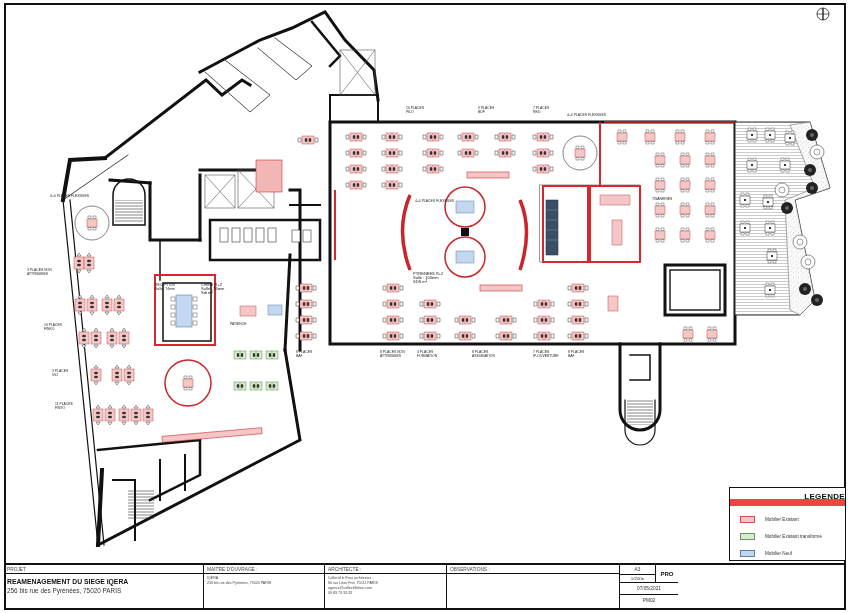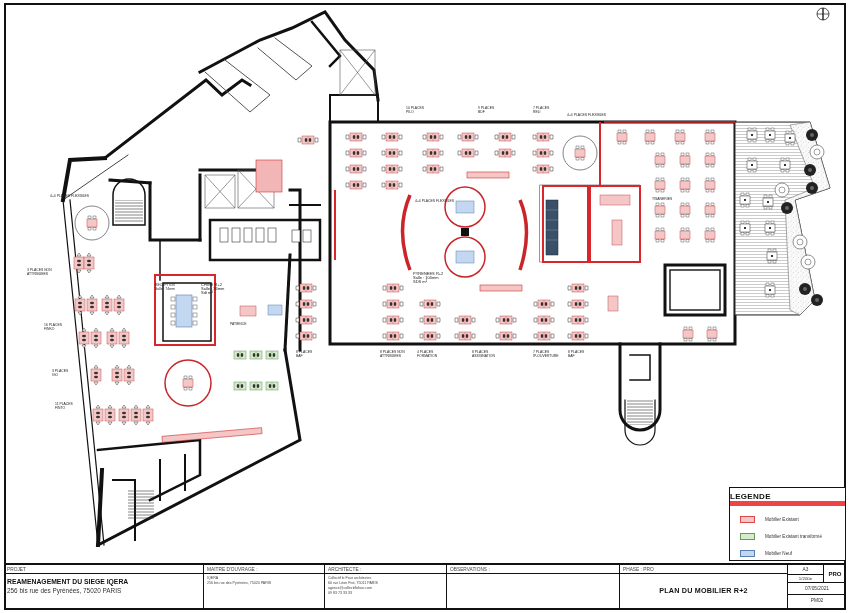--- a/index.html
+++ b/index.html
@@ -1,21 +1,21 @@
 <!DOCTYPE html>
 <html><head>
 <meta charset="utf-8">
 <style>
   * { box-sizing: border-box; margin: 0; padding: 0; }
   html, body { width: 850px; height: 613px; background: #ffffff; overflow: hidden; font-family: "Liberation Sans", sans-serif; }
   .sheet { position: absolute; left: 4px; top: 3px; width: 842px; height: 607px; border: 2px solid #111; background: #fff; }
   .plan { position: absolute; left: 0; top: 0; width: 850px; height: 613px; }
   .lbl { position: absolute; font-size: 3.4px; line-height: 4px; color: #222; white-space: pre; }
   .legend { position: absolute; left: 729px; top: 487px; width: 117px; height: 74px; border: 1.5px solid #111; background: #fff; }
-  .legend-title { height: 18px; border-bottom: 5px solid #ef4444; text-align: left; font-weight: bold; font-size: 8px; line-height: 18px; color: #111; letter-spacing: 0.3px; }
+  .legend-title { height: 18px; border-bottom: 7px solid #ef4444; text-align: right; font-weight: bold; font-size: 8px; line-height: 18px; color: #111; letter-spacing: 0.3px; }
   .legend-item { position: absolute; left: 10px; height: 8px; display: flex; align-items: center; }
   .legend-swatch { width: 15px; height: 7px; border: 1px solid #666; margin-right: 10px; }
   .legend-text { font-size: 4.6px; color: #333; }
   .titleblock { position: absolute; left: 4px; top: 563px; width: 842px; height: 47px; border-top: 2px solid #111; display: flex; }
   .tb-cell { border-right: 1px solid #111; position: relative; height: 100%; }
   .tb-head { font-size: 4.8px; color: #444; padding: 2px 3px; border-bottom: 1px solid #111; height: 9px; line-height: 5px; text-transform: uppercase; }
   .tb-body { padding: 2px 3px; }
   .tb-project-title { font-size: 6.8px; font-weight: bold; color: #111; margin-top: 2px; }
   .tb-project-addr { font-size: 6.4px; color: #333; margin-top: 2px; }
   .tb-small { font-size: 3.6px; color: #444; line-height: 5px; }
@@ -426,24 +426,20 @@
     <div class="tb-body">
       <div class="tb-small">Collectif le Four architectes</div>
       <div class="tb-small">60 rue Léon Frot, 75011 PARIS</div>
       <div class="tb-small">agence@collectiflefour.com</div>
       <div class="tb-small">09 83 73 33 33</div>
     </div>
   </div>
   <div class="tb-cell" style="width:173px;">
     <div class="tb-head">OBSERVATIONS :</div>
   </div>
-  <div class="tb-cell" style="width:168px;">
-    <div class="tb-head">PHASE : PRO</div>
-    <div class="tb-plan-title">PLAN DU MOBILIER R+2</div>
-  </div>
   <div class="tb-cell" style="width:58px;border-right:none;">
     <div style="display:flex;height:18px;border-bottom:1px solid #111;">
       <div style="flex:1;border-right:1px solid #111;display:flex;flex-direction:column;">
         <div style="font-size:4.8px;text-align:center;line-height:9px;border-bottom:1px solid #111;color:#333;">A3</div>
         <div style="font-size:4.4px;text-align:center;line-height:8px;color:#333;">1/200e</div>
       </div>
       <div style="width:22px;font-size:6px;font-weight:bold;text-align:center;line-height:18px;color:#111;">PRO</div>
     </div>
     <div style="font-size:4.8px;text-align:center;line-height:11px;border-bottom:1px solid #111;color:#333;">07/05/2021</div>
     <div style="font-size:4.8px;text-align:center;line-height:11px;color:#333;">PM02</div>

